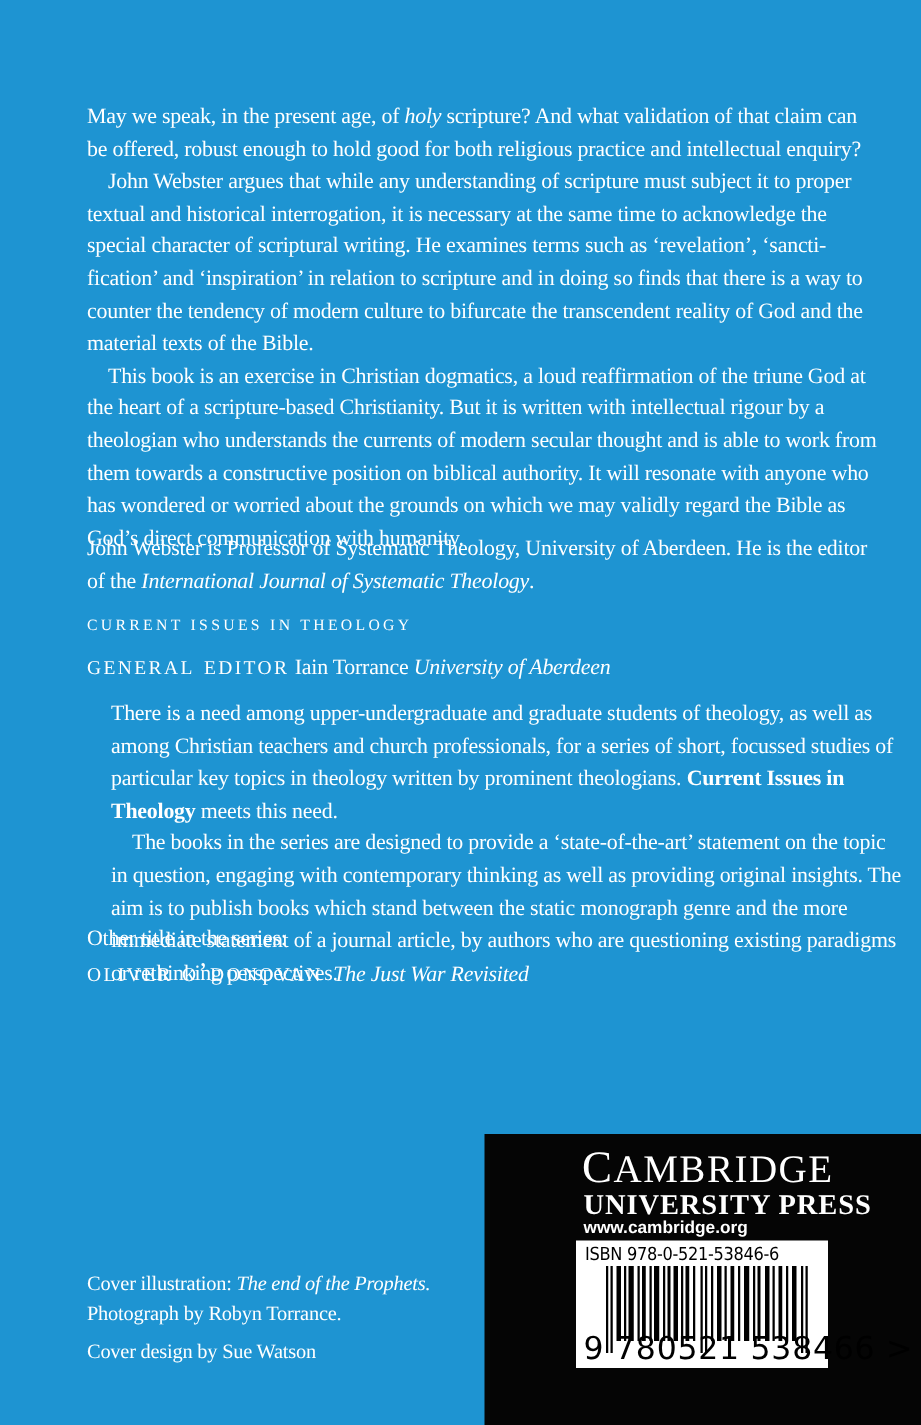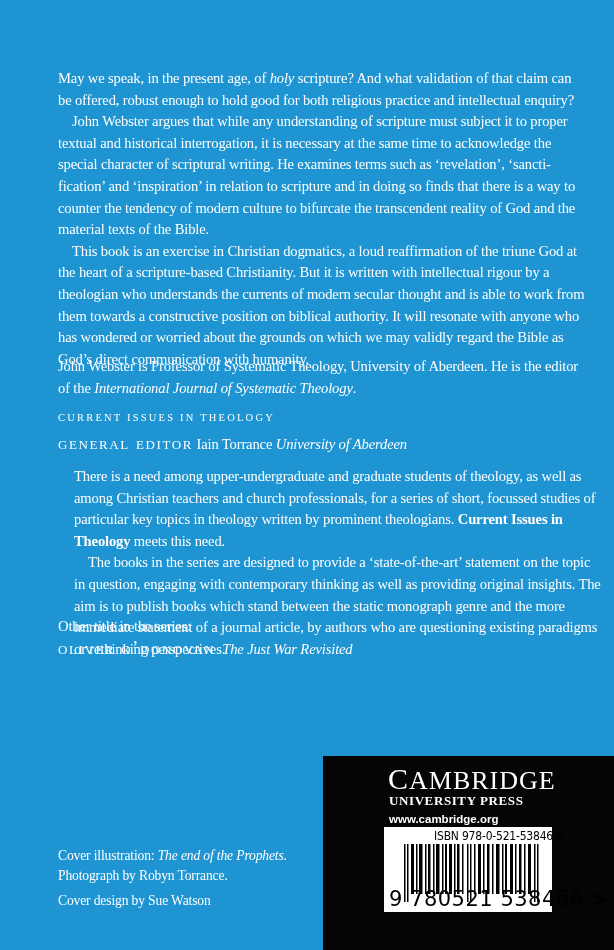--- a/index.html
+++ b/index.html
@@ -53,21 +53,21 @@
       font-size: 26px;
       letter-spacing: 1px;
       line-height: 30px;
       white-space: nowrap;
     }
     .pub-name .big { font-size: 30px; }
     .pub-sub {
       position: absolute;
       left: 66px; top: 37px;
       font-family: "Liberation Serif", serif;
-      font-size: 13px;
+      font-size: 19px;
       font-weight: bold;
       letter-spacing: 0.6px;
       white-space: nowrap;
     }
     .pub-url {
       position: absolute;
       left: 66px; top: 57px;
       font-family: "Liberation Sans", sans-serif;
       font-size: 11.5px;
       font-weight: bold;
@@ -80,21 +80,20 @@
       background: #ffffff;
       color: #000000;
     }
     .isbn-text {
       position: absolute;
       left: 6px; top: 2px;
       font-family: "DejaVu Sans Condensed", "DejaVu Sans", sans-serif;
       font-size: 12px;
       letter-spacing: -0.2px;
       white-space: nowrap;
-      margin-left: 44px;
     }
     .bars {
       position: absolute;
       left: 20px; top: 17px;
       width: 136px; height: 58px;
     }
     .barcode-digits {
       position: absolute;
       left: 5px; top: 60px;
       font-family: "DejaVu Sans", sans-serif;

